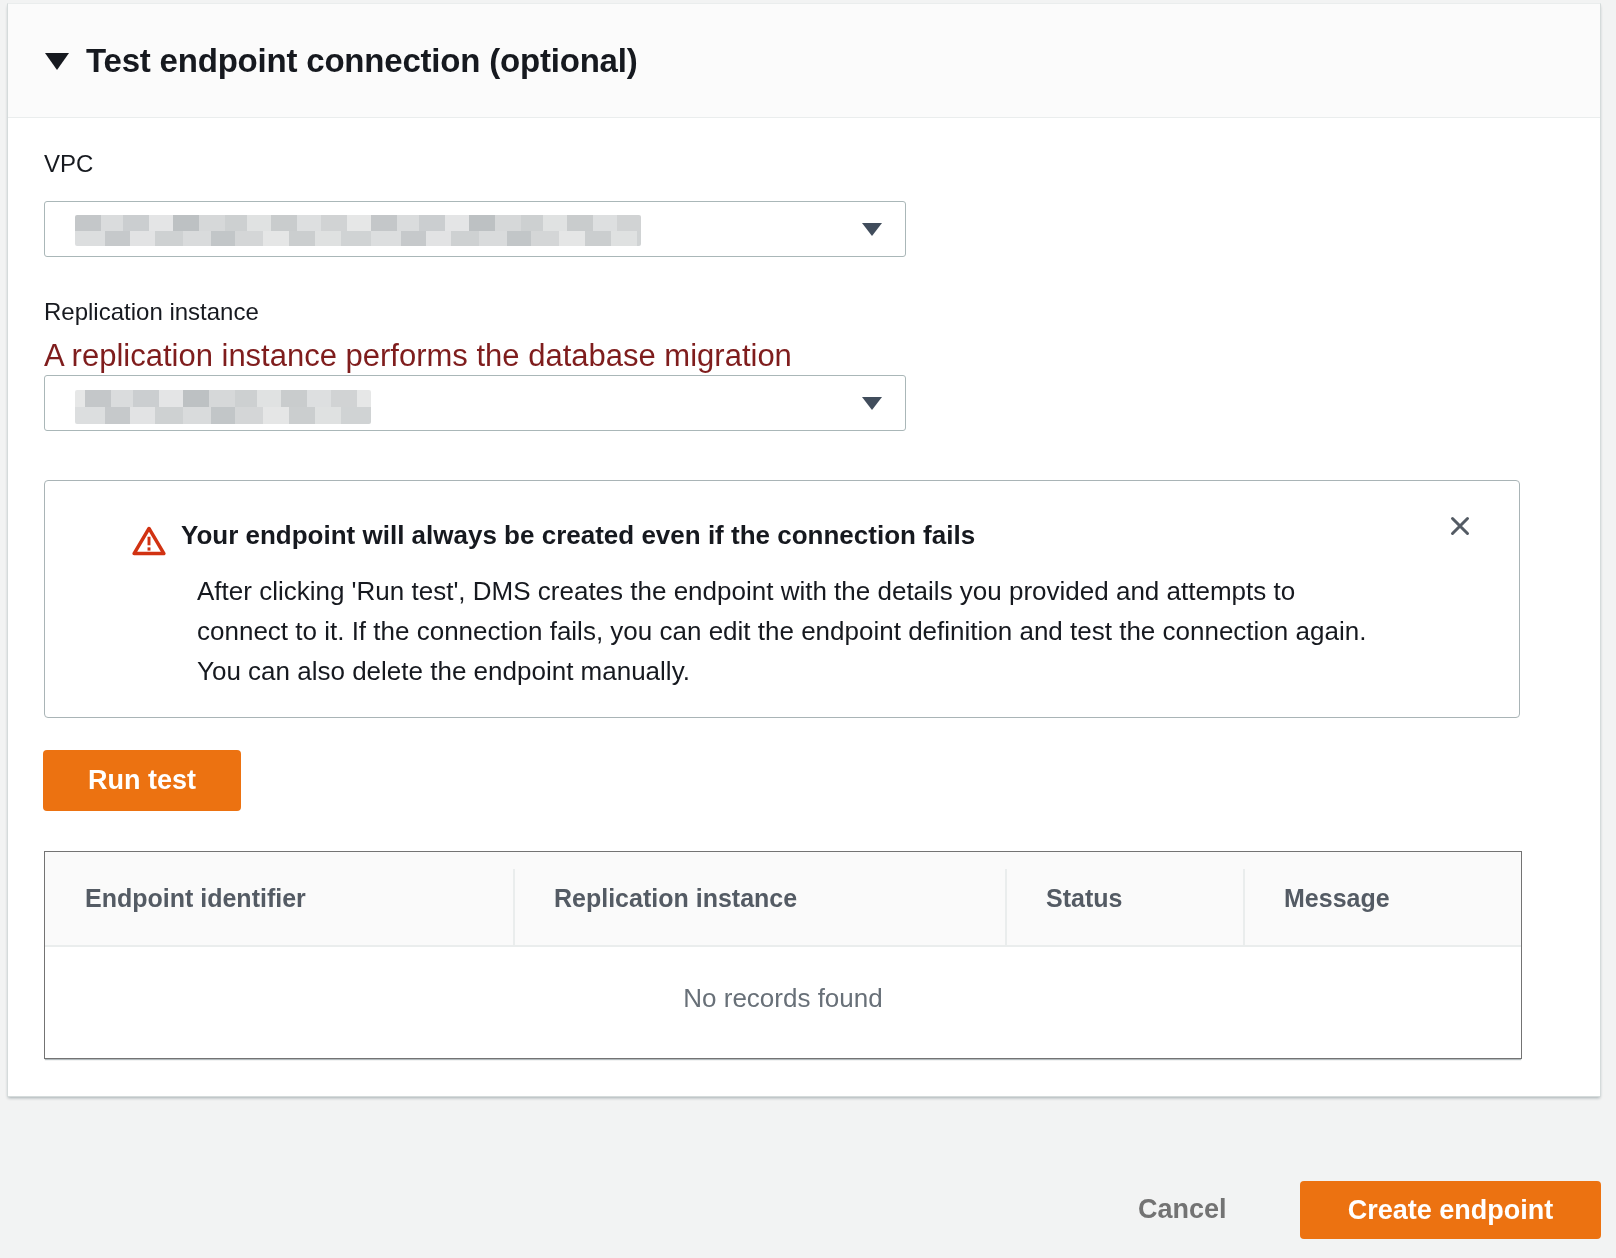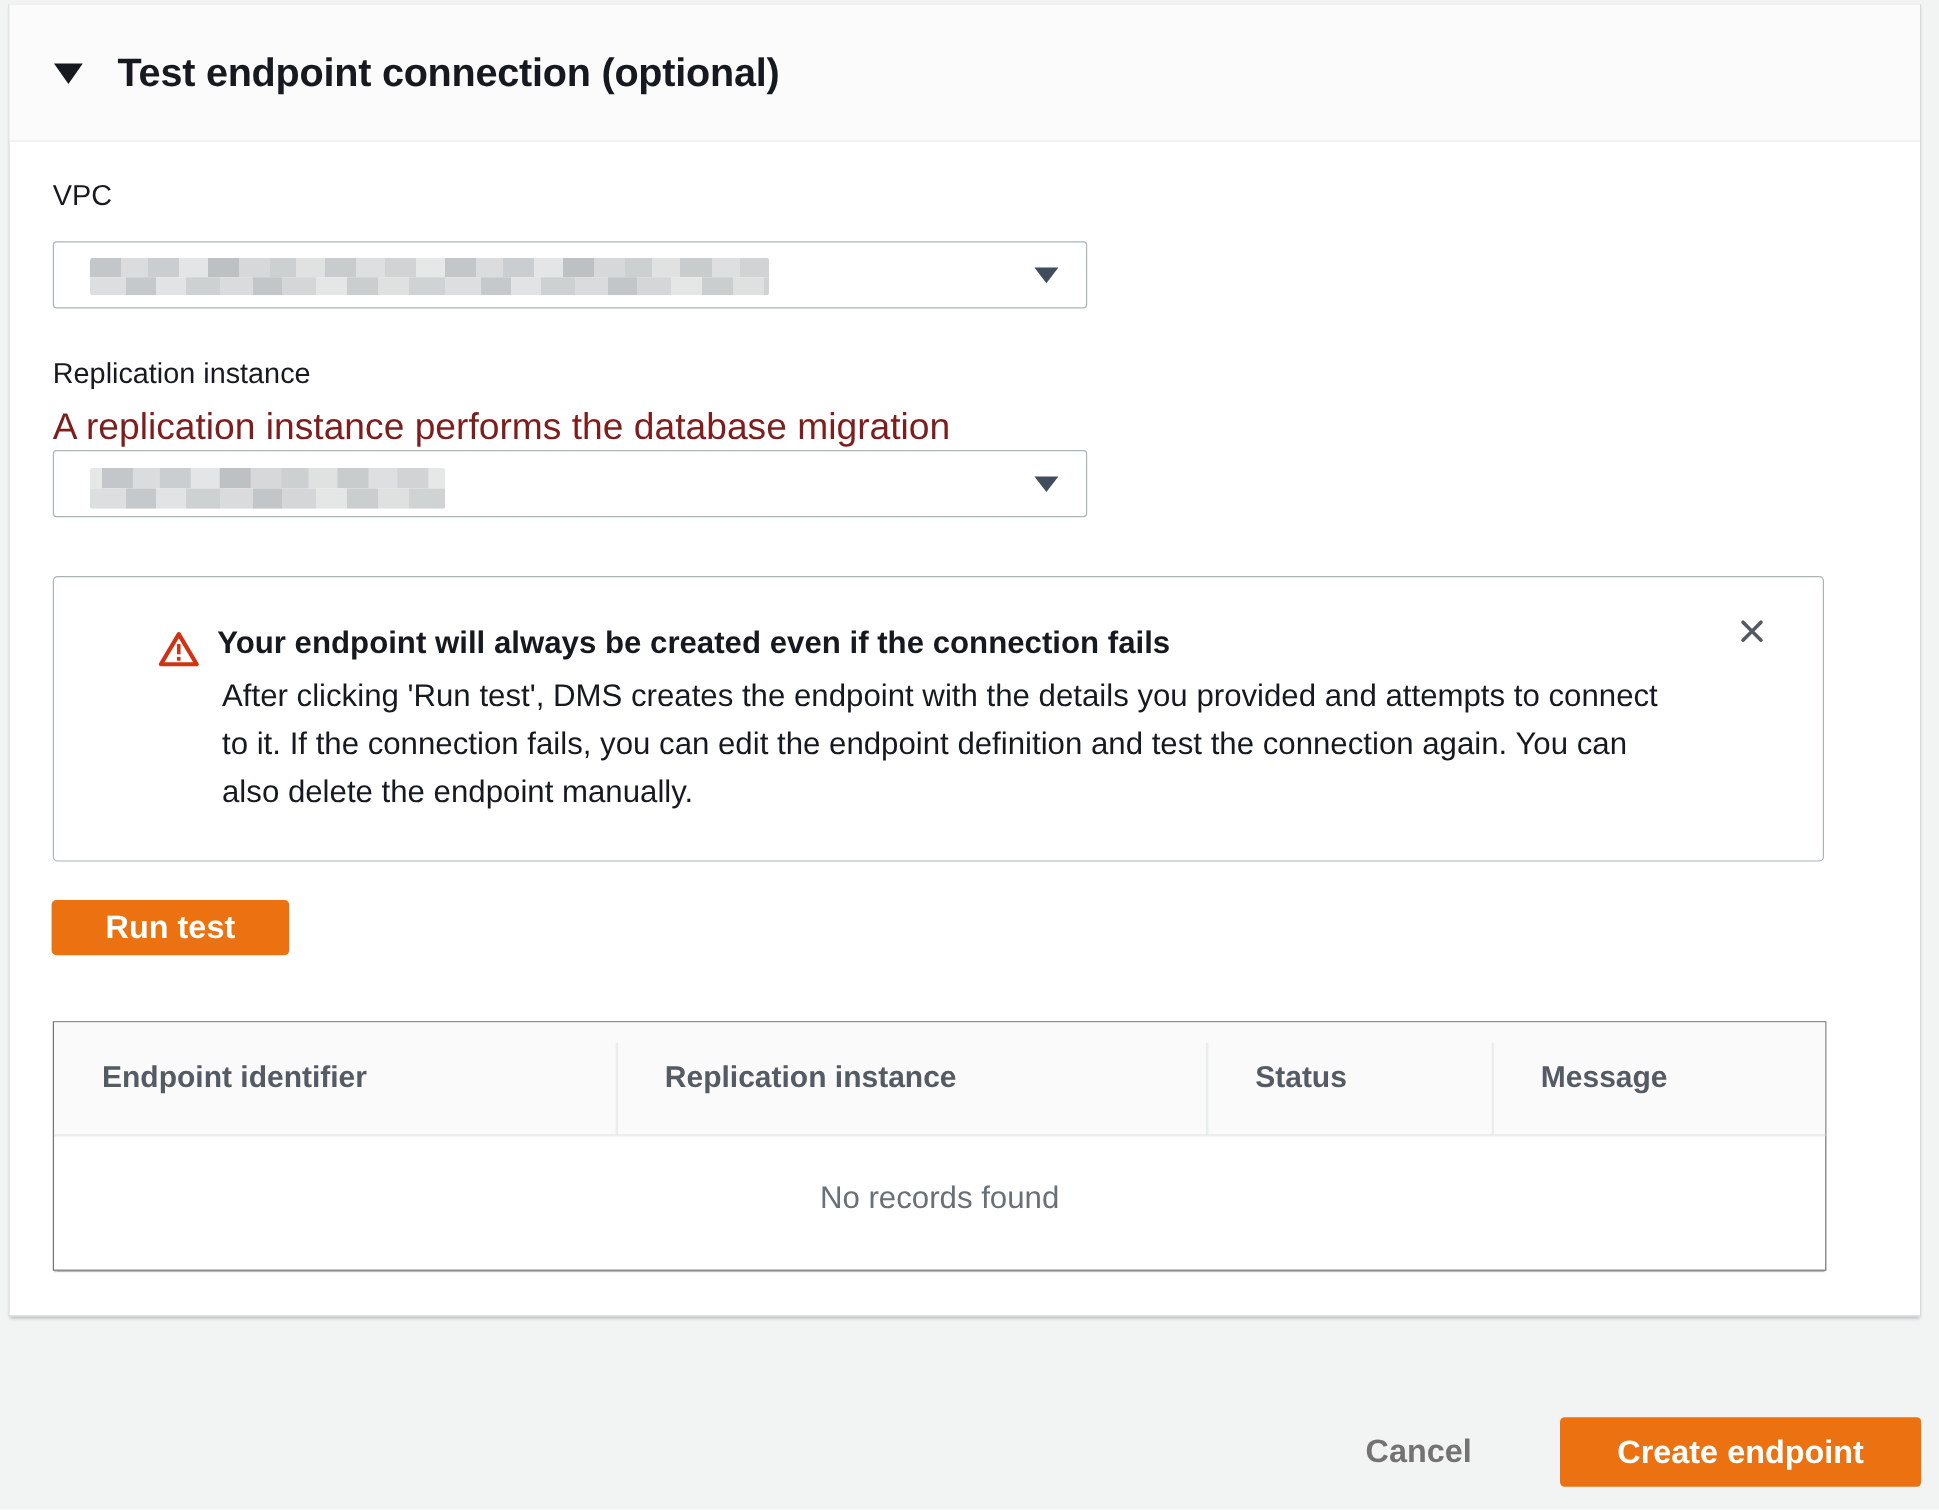--- a/index.html
+++ b/index.html
@@ -34,21 +34,21 @@
   }
   .disclosure-triangle {
     width:0; height:0;
     border-left:12px solid transparent;
     border-right:12px solid transparent;
     border-top:17px solid #16191f;
     margin-top:2px;
   }
   .card-title {
     font-size:33px; font-weight:700; color:#16191f; letter-spacing:-0.2px;
-    margin:12px;
+    margin:0;
   }
   
   .field-label {
     position:absolute; left:44px;
     font-size:24px; color:#16191f;
   }
   .field-desc {
     position:absolute; left:44px;
     font-size:31px; color:#7f1d1d;
   }
@@ -90,37 +90,37 @@
     padding:34px 120px 0 42px; gap:14px;
   }
   .alert-icon { flex:0 0 auto; margin-top:10px; }
   .alert-text { min-width:0; }
   .alert-title {
     font-size:26px; line-height:40px; font-weight:700; color:#16191f;
     margin:0;
   }
   .alert-body {
     font-size:26px; line-height:40px; color:#16191f;
-    max-width:1295px; margin:4px;
+    max-width:1295px; margin:16px;
   }
   .alert-close {
     position:absolute; top:26px; right:40px;
     background:none; border:none; padding:4px; cursor:pointer;
   }
   
   .btn-primary {
     background:#ec7211;
     border:none; border-radius:4px;
     color:#ffffff; font-family:inherit;
     font-size:27px; font-weight:700;
     cursor:pointer;
   }
   #run-test-btn {
     position:absolute; left:43px; top:750px;
-    width:198px; height:46px;
+    width:198px; height:61px;
   }
   
   .results-table {
     position:absolute; left:44px; top:851px;
     width:1478px; height:208px;
     background:#fff;
     border:1px solid #737373;
     box-shadow:0 2px 1px -1px rgba(0,28,36,.30);
     box-sizing:border-box;
   }

